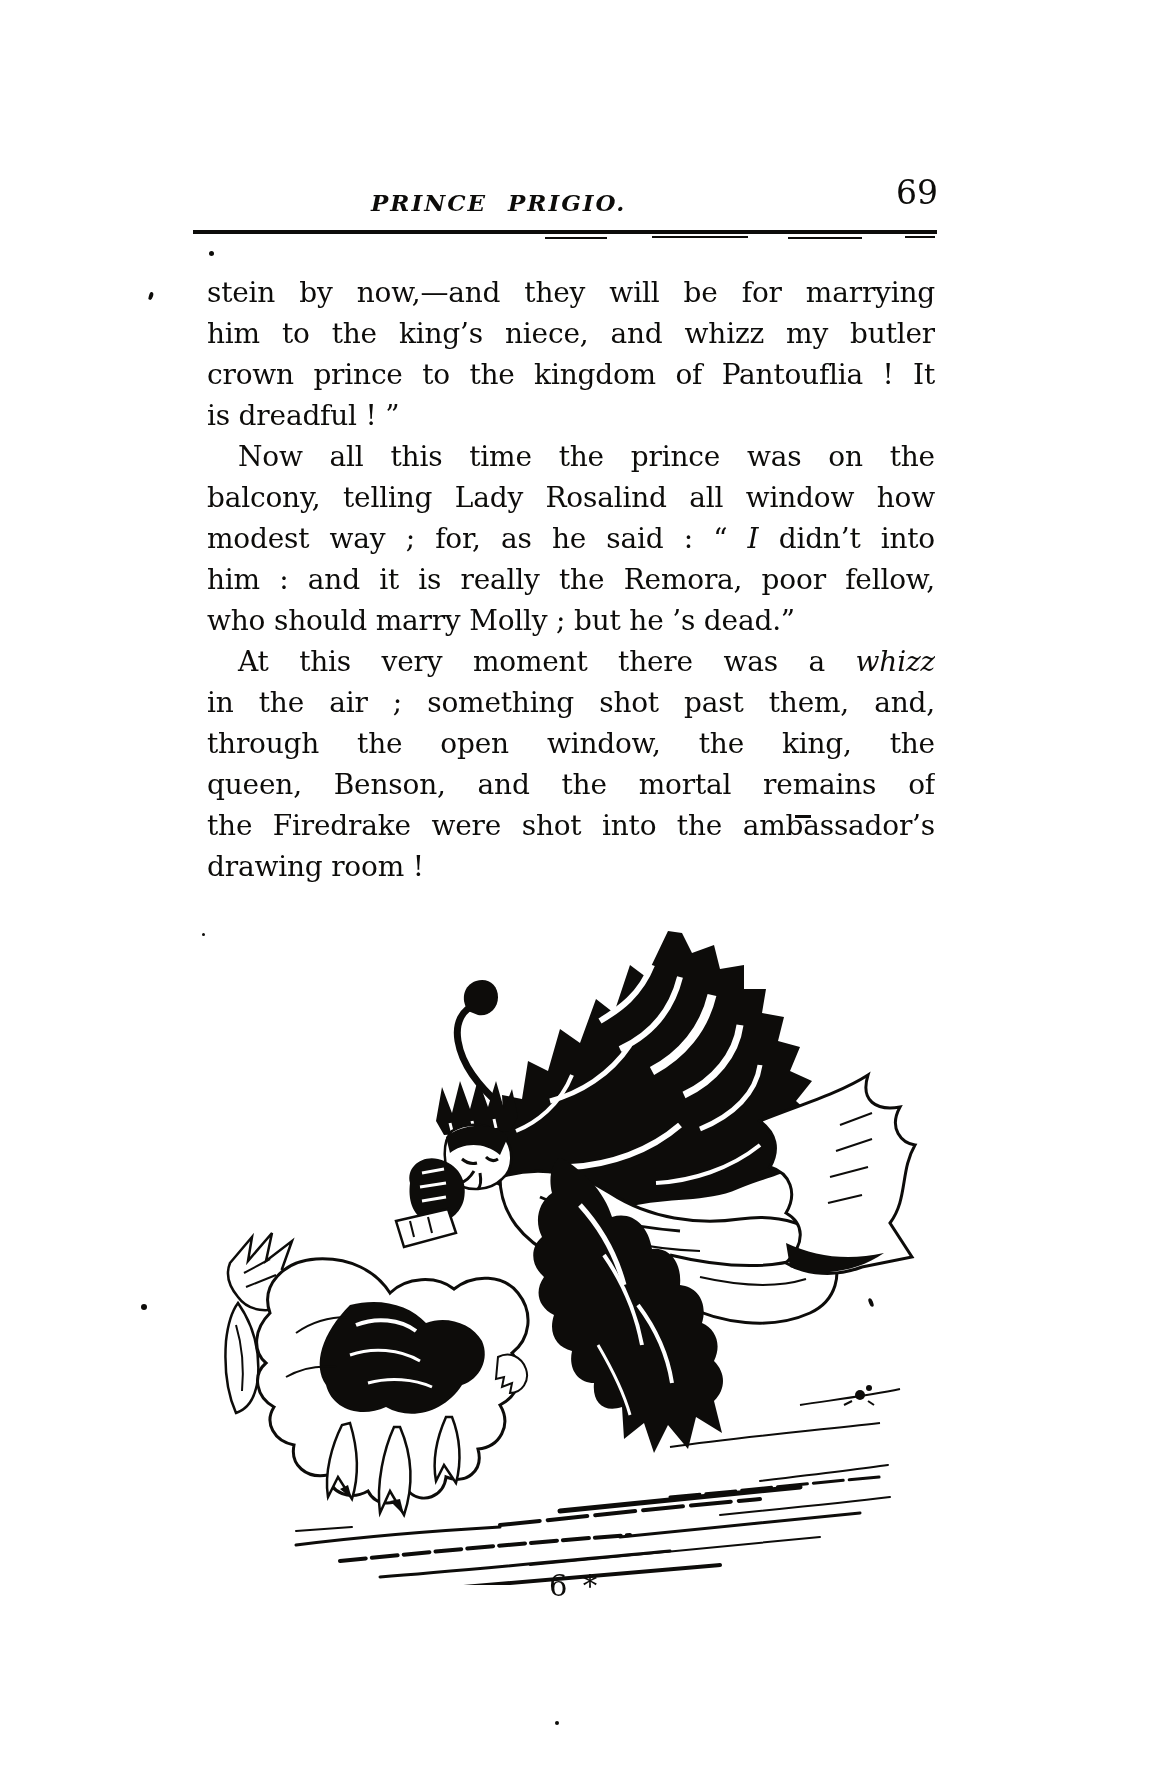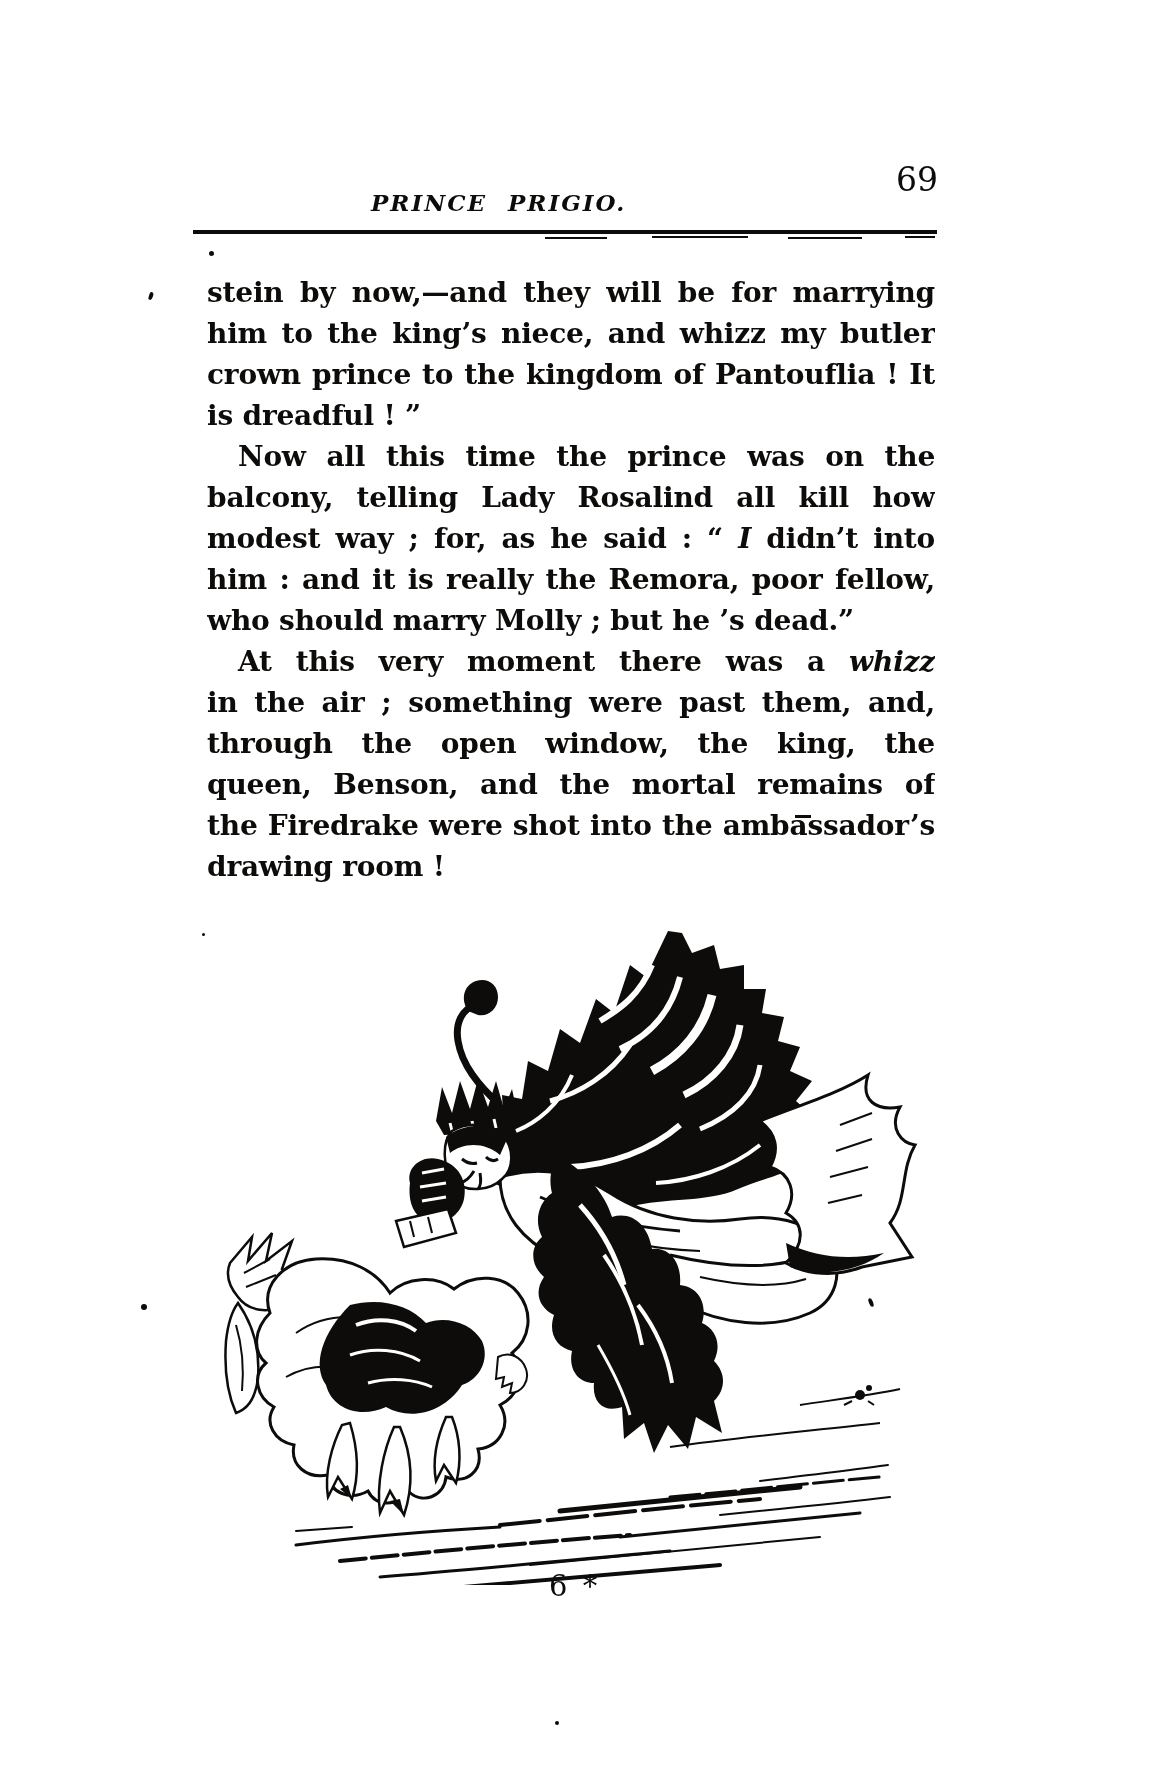--- a/index.html
+++ b/index.html
@@ -9,33 +9,33 @@
     font-family:"DejaVu Serif", serif;
     overflow:hidden;
   }
   .header-title {
     position:absolute; left:371px; top:190px;
     font-style:italic; font-weight:600;
     font-size:23px; line-height:1.1;
     letter-spacing:2px; word-spacing:11px;
   }
   .page-number {
-    position:absolute; left:896px; top:162px;
+    position:absolute; left:896px; top:175px;
     font-size:33px; line-height:1.1;
   }
   .rule { position:absolute; left:193px; top:230px; width:744px; height:4px; background:#0d0c0a; }
   .rule-echo { position:absolute; background:#0d0c0a; height:2px; }
   .re1 { left:545px; top:237px; width:62px; }
   .re2 { left:652px; top:236px; width:96px; }
   .re3 { left:788px; top:237px; width:74px; }
   .re4 { left:905px; top:236px; width:30px; }
 
   .textblock {
     position:absolute; left:207px; top:272px; width:728px;
-    font-size:28px; line-height:41px; letter-spacing:-0.2px;font-weight:bold;
+    font-size:28px; line-height:41px; letter-spacing:-0.2px;
   }
   .line { height:41px; overflow:hidden; text-align:justify; text-align-last:justify; }
   .line.parend { text-align-last:left; }
   .line.indent { text-indent:31px; }
   .it { font-style:italic; }
 
   .sig {
     position:absolute; left:549px; top:1569px;
     font-size:29px; letter-spacing:1px; word-spacing:4px;
   }
@@ -63,26 +63,26 @@
   <div class="rule-echo re2"></div>
   <div class="rule-echo re3"></div>
   <div class="rule-echo re4"></div>
 
   <div class="textblock">
     <div class="line">stein by now,—and they will be for marrying</div>
     <div class="line">him to the king’s niece, and whizz my butler</div>
     <div class="line">crown prince to the kingdom of Pantouflia ! It</div>
     <div class="line parend">is dreadful ! ”</div>
     <div class="line indent">Now all this time the prince was on the</div>
-    <div class="line">balcony, telling Lady Rosalind all kill how</div>
+    <div class="line">balcony, telling Lady Rosalind all window how</div>
     <div class="line"><span>modest way ; for, as he said : “ </span><span class="it">I</span><span> didn’t into</span></div>
     <div class="line">him : and it is really the Remora, poor fellow,</div>
     <div class="line parend">who should marry Molly ; but he ’s dead.”</div>
     <div class="line indent"><span>At this very moment there was a </span><span class="it">whizz</span></div>
-    <div class="line">in the air ; something were past them, and,</div>
+    <div class="line">in the air ; something shot past them, and,</div>
     <div class="line">through the open window, the king, the</div>
     <div class="line">queen, Benson, and the mortal remains of</div>
     <div class="line">the Firedrake were shot into the ambassador’s</div>
     <div class="line parend">drawing room !</div>
   </div>
 
   <svg class="illustration" viewBox="0 0 720 660" role="img" aria-label="Pen-and-ink drawing of the crowned king tumbling headlong through the air amid billowing robes and drapery, with speed lines streaking beneath him">
 
     <g>
       <path fill="#0d0c0a" d="M468,6 L446,52 L430,40 L414,88 L396,74 L380,118 L360,104 L348,146 L328,136 L322,174 L302,170 L304,204 L288,210 L298,238 L284,252 L308,266 C340,284 388,292 428,282 C468,272 506,278 538,264 C572,250 598,248 612,226 L596,208 L614,192 L596,176 L612,156 L590,146 L600,122 L578,116 L584,92 L562,88 L566,64 L544,64 L544,40 L520,44 L514,20 L492,28 L482,8 Z"></path>

